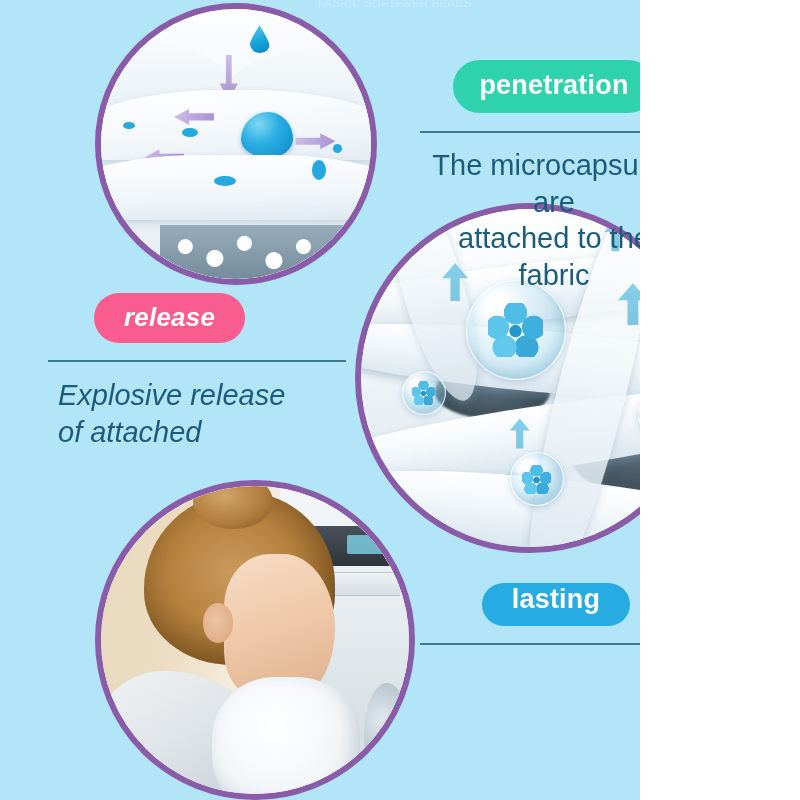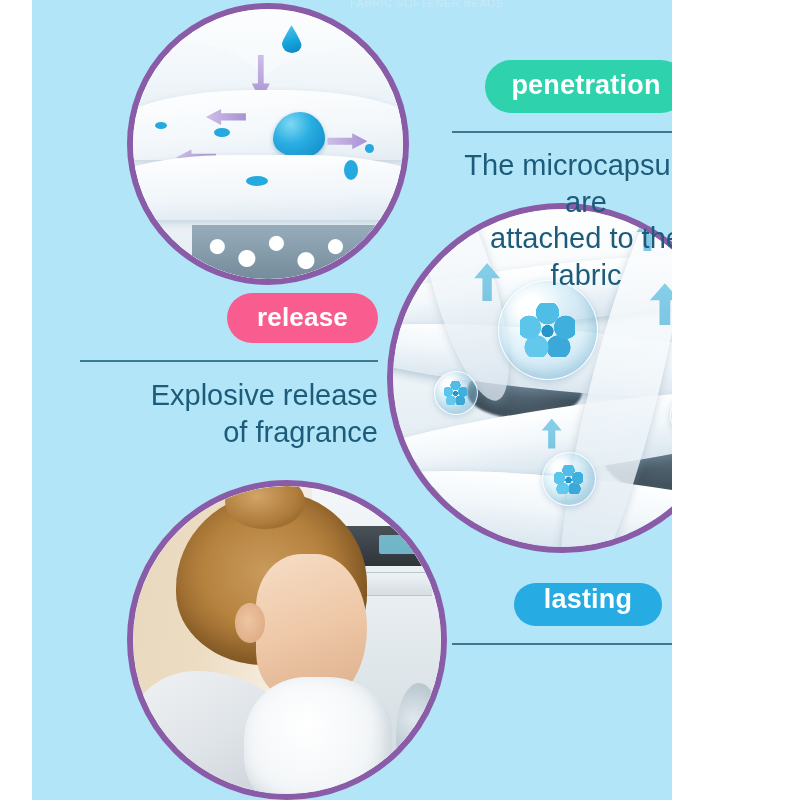--- a/index.html
+++ b/index.html
@@ -11,21 +11,20 @@
     height: 800px;
     overflow: hidden;
     font-family: "Liberation Sans", sans-serif;
   }
   #poster {
     position: relative;
     width: 640px;
     height: 800px;
     background: #b3e5f8;
     overflow: hidden;
-    margin-left: 32px;
   }
 
   
   .watermark {
     position: absolute;
     top: -3px;
     left: 318px;
     font-size: 11px;
     letter-spacing: .5px;
     color: #cfe9f7;
@@ -258,21 +257,21 @@
   .caption {
     color: #1c5c7a;
     font-size: 29px;
     line-height: 1.26;
     white-space: pre-line;
   }
 
   #block-penetration { left: 420px; top: 60px; width: 268px; text-align: center; }
   #block-penetration .rule { width: 268px; margin: 18px 0 14px; }
 
-  #block-release { left: 48px; top: 293px; width: 298px; text-align: right; }
+  #block-release { left: 48px; top: 293px; width: 298px; text-align: left; font-style: italic; }
   #block-release .badge { margin-left: 46px; }
   #block-release .rule { width: 298px; margin: 17px 0 15px; }
   #block-release .caption { padding-left: 10px; }
 
   #block-lasting { left: 420px; top: 583px; width: 272px; text-align: center; }
   #block-lasting .rule { width: 272px; margin: 17px 0 14px; }
 </style>
 </head>
 <body>
 
@@ -360,21 +359,21 @@
     <span class="badge" id="badge-penetration">penetration</span>
     <div class="rule"></div>
     <div class="caption">The microcapsules are
 attached to the fabric</div>
   </div>
 
   <div class="block" id="block-release">
     <span class="badge" id="badge-release">release</span>
     <div class="rule"></div>
     <div class="caption">Explosive release
-of fragrance</div>
+of attached</div>
   </div>
 
   <div class="block" id="block-lasting">
     <span class="badge" id="badge-lasting">lasting</span>
     <div class="rule"></div>
   </div>
 
 </div>
 
 </body></html>

